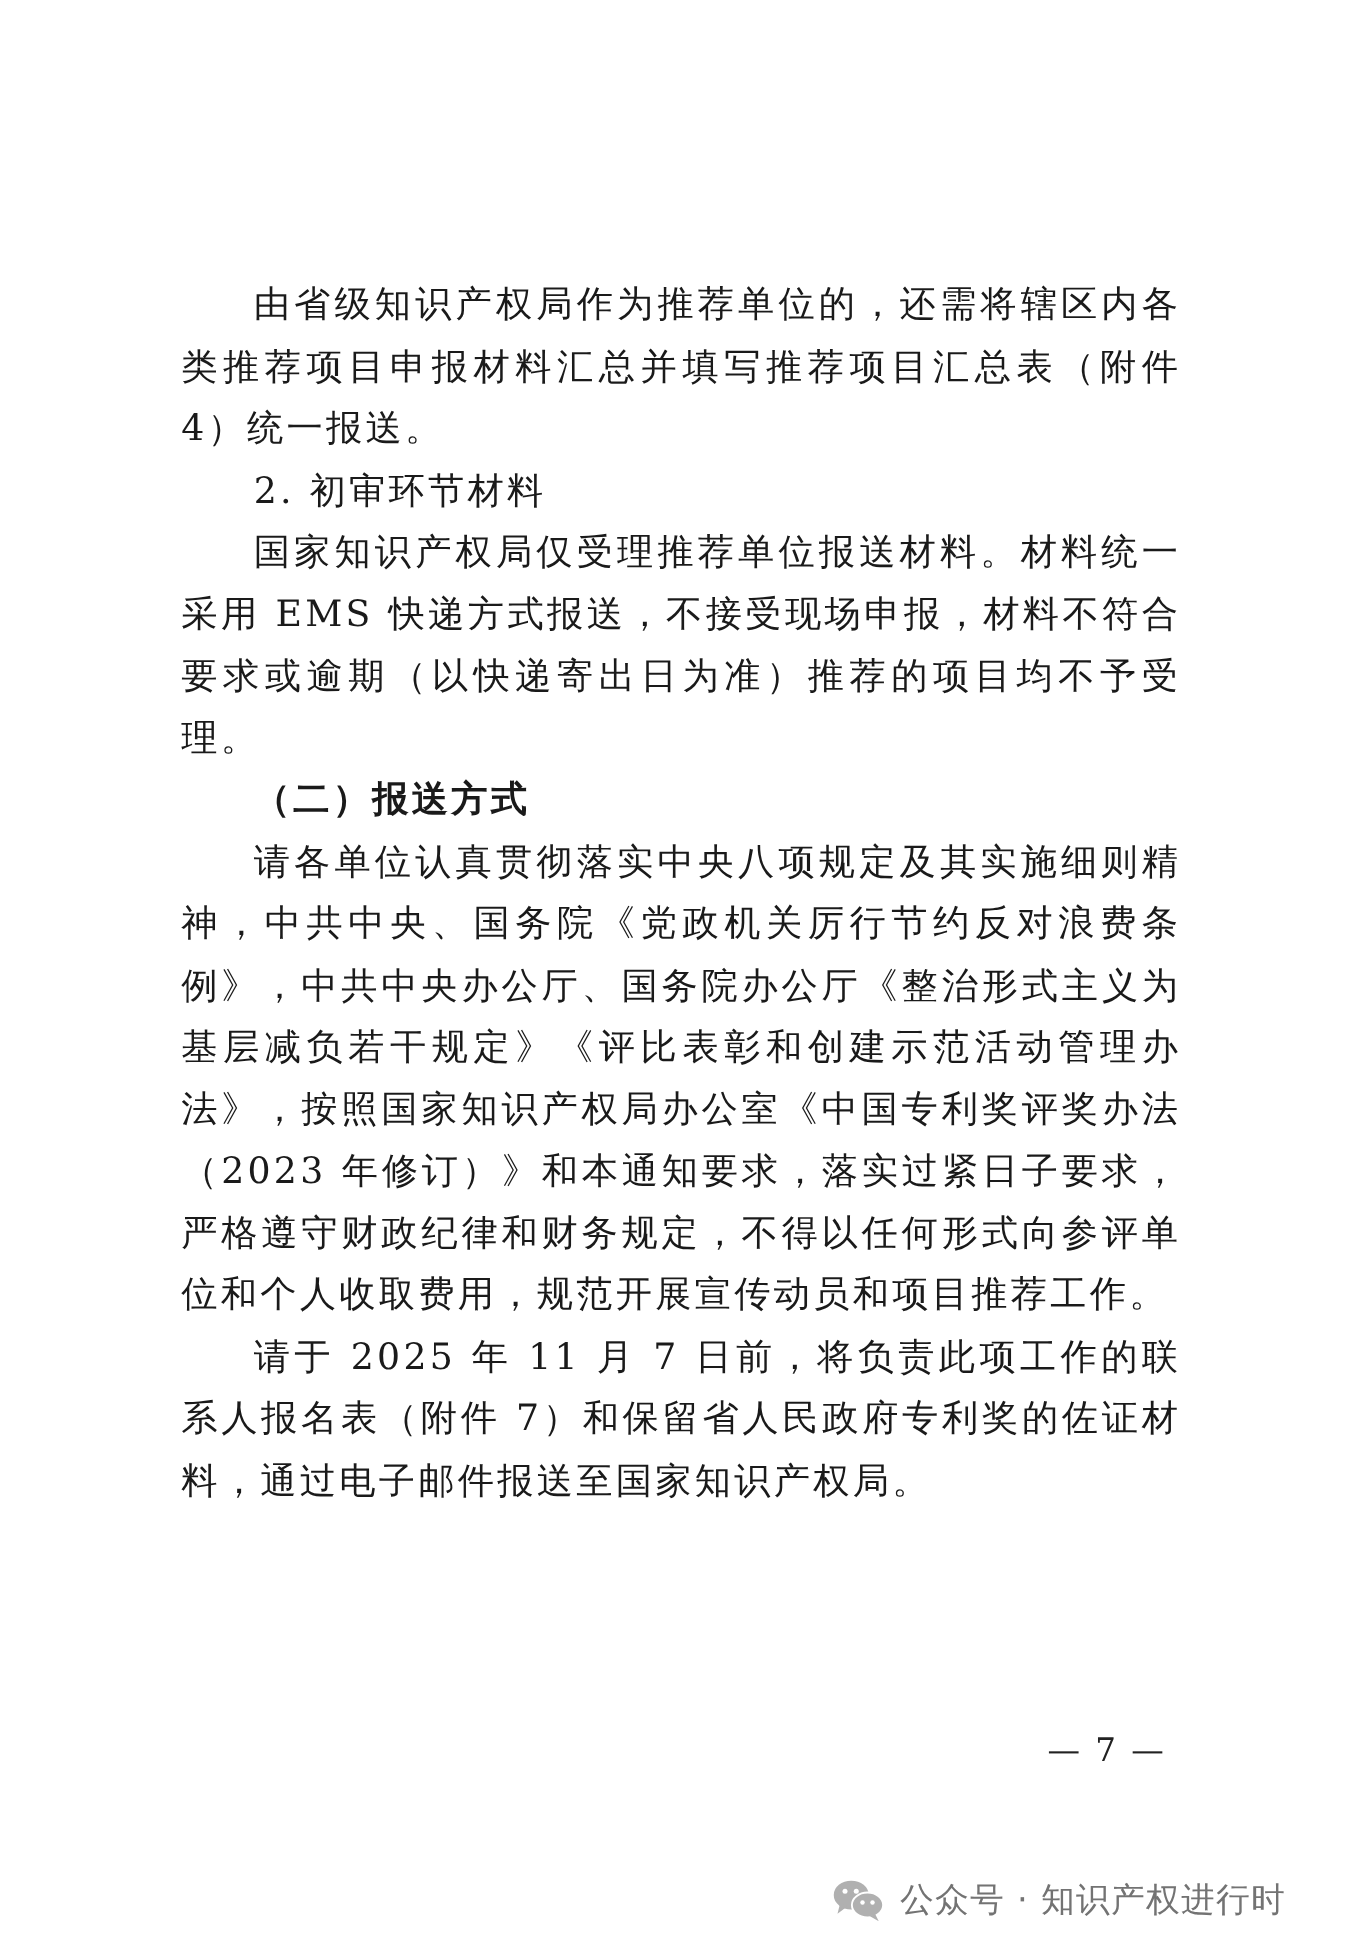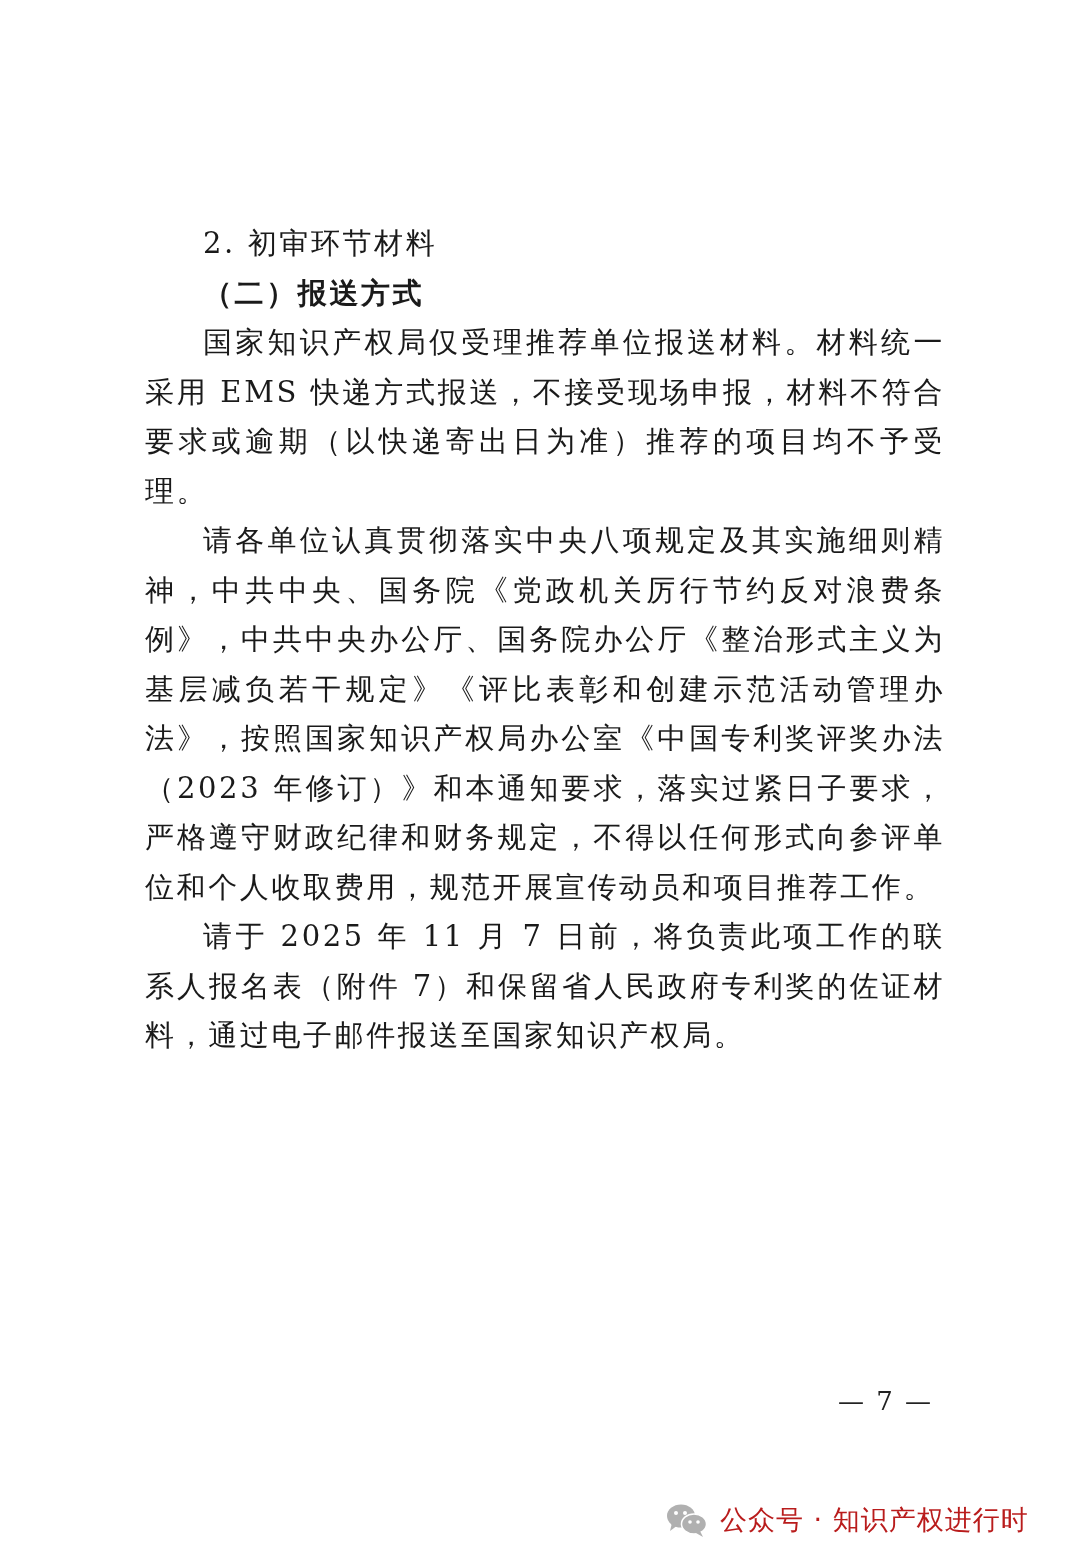--- a/index.html
+++ b/index.html
@@ -46,39 +46,40 @@
       font-family: "DejaVu Serif", "Liberation Serif", serif;
       color: #222;
       letter-spacing: 2px;
     }
     .watermark {
       position: absolute;
       left: 666px;
       top: 1502px;
       display: flex;
       align-items: center;
-      color: #b91c1c;
+      color: #737373;
       font-family: "DejaVu Sans", "Liberation Sans", sans-serif;
       font-size: 27px;
       letter-spacing: 1px;
     }
     .wechat-icon {
       width: 42px;
       height: 34px;
       margin-right: 12px;
       display: inline-block;
     }
   </style>
 </head>
 <body>
 
 <div class="page-body">
+  <p class="para">由省级知识产权局作为推荐单位的，还需将辖区内各类推荐项目申报材料汇总并填写推荐项目汇总表（附件 4）统一报送。</p>
   <p class="para heading">2. 初审环节材料</p>
+  <p class="para">国家知识产权局仅受理推荐单位报送材料。材料统一采用 EMS 快递方式报送，不接受现场申报，材料不符合要求或逾期（以快递寄出日为准）推荐的项目均不予受理。</p>
   <p class="para heading-paren">（二）报送方式</p>
-  <p class="para">国家知识产权局仅受理推荐单位报送材料。材料统一采用 EMS 快递方式报送，不接受现场申报，材料不符合要求或逾期（以快递寄出日为准）推荐的项目均不予受理。</p>
   <p class="para">请各单位认真贯彻落实中央八项规定及其实施细则精神，中共中央、国务院《党政机关厉行节约反对浪费条例》，中共中央办公厅、国务院办公厅《整治形式主义为基层减负若干规定》《评比表彰和创建示范活动管理办法》，按照国家知识产权局办公室《中国专利奖评奖办法（2023 年修订）》和本通知要求，落实过紧日子要求，严格遵守财政纪律和财务规定，不得以任何形式向参评单位和个人收取费用，规范开展宣传动员和项目推荐工作。</p>
   <p class="para">请于 2025 年 11 月 7 日前，将负责此项工作的联系人报名表（附件 7）和保留省人民政府专利奖的佐证材料，通过电子邮件报送至国家知识产权局。</p>
 </div>
 
 <div class="page-number">— 7 —</div>
 
 <div class="watermark">
   <span class="wechat-icon">
     <svg width="42" height="34" viewBox="0 0 42 34">
       <ellipse cx="15" cy="13" rx="14" ry="11.5" fill="#b0b0b0"></ellipse>

